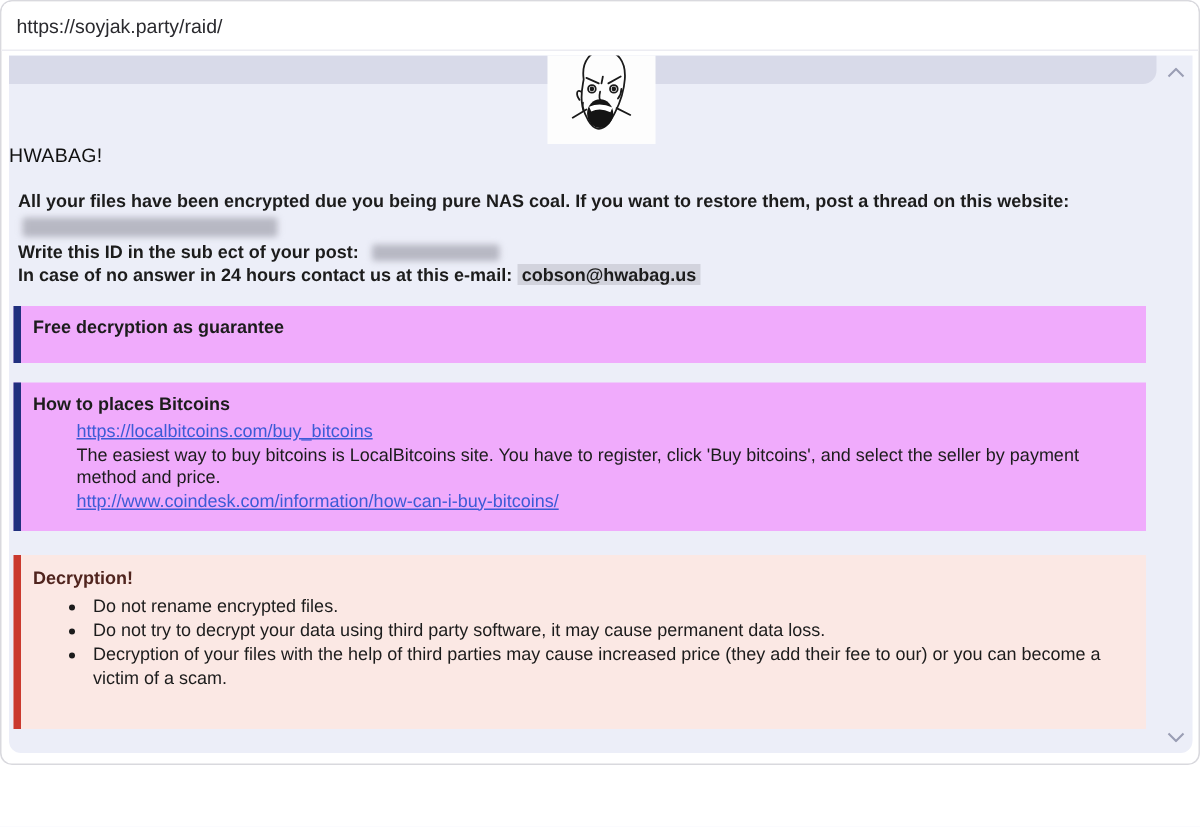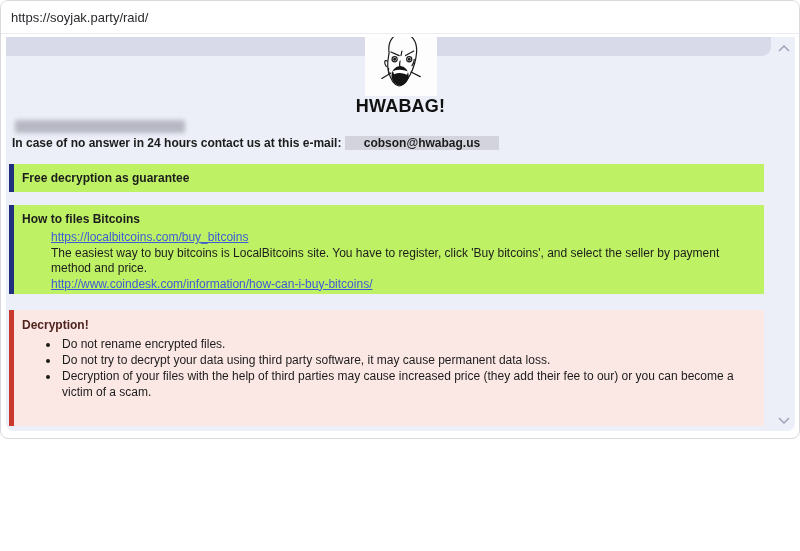--- a/index.html
+++ b/index.html
@@ -1,18 +1,18 @@
 <!DOCTYPE html>
 <html><head>
 <meta charset="utf-8">
 <style>
   * { margin:0; padding:0; box-sizing:border-box; }
   html,body { width:800px; height:551px; background:#fff; font-family:"Liberation Sans", sans-serif; }
   .window {
-    position:absolute; inset:0; width:800px; height:439px;
+    position:absolute; inset:0; width:800px; height:510px;
     background:#fff; border:1px solid #d9d9de; border-radius:8px; overflow:hidden;
   }
   .url-bar {
     height:33px; background:#fff; display:flex; align-items:center;
     padding-left:10px; font-size:13px; color:#2a2a2e;
     border-bottom:1px solid #ececf2;
   }
   .content {
     position:absolute; top:36px; left:5px; right:4px; bottom:7px;
     background:#eceef8; border-radius:0 0 8px 8px; overflow:hidden;
@@ -25,40 +25,40 @@
     position:absolute; top:-9px; left:50%; margin-left:-36px; width:72px; height:68px;
     background:#fdfdfd; z-index:2; display:flex; align-items:center; justify-content:center;
   }
   .scrollbar {
     position:absolute; top:0; right:0; width:22px; bottom:0; z-index:3;
     display:flex; flex-direction:column; justify-content:space-between; align-items:center;
     padding:6px 0;
   }
   .scroll-btn { width:14px; height:10px; display:flex; align-items:center; justify-content:center; cursor:pointer; }
   .hwabag {
-    margin-top:59px; text-align:center; font-size:18px; font-weight:bold; color:#111;
+    margin-top:59px; text-align:left; font-size:13px; font-weight:normal; color:#111;
     letter-spacing:0.2px;
   }
   .txt { font-size:12px; color:#1c1c1c; line-height:15px; padding-left:6px; }
   .bold { font-weight:bold; }
   .p-intro { margin-top:16px; white-space:nowrap; }
   .redacted-block {
     width:170px; height:13px; margin:3px 0 3px 9px;
     background:#b7b8c3; filter:blur(2px); border-radius:2px;
   }
   .redacted-inline {
     display:inline-block; width:85px; height:11px; vertical-align:middle; margin-left:6px;
     background:#b7b8c3; filter:blur(2px); border-radius:2px;
   }
-  .email-hl { background:#d2d3dd; padding:0 19px; }
+  .email-hl { background:#d2d3dd; padding:0 3px; }
   .p-gray { color:#909095; max-width:700px; margin-top:2px; }
   .info-box {
     margin:13px 31px 0 3px;
-    background:#bef264; border-left:5px solid #20307e;
-    padding:7px 10px 2px 8px;
+    background:#f0abfc; border-left:5px solid #20307e;
+    padding:7px 10px 12px 8px;
     font-size:12px; line-height:15.5px; color:#1c1c1c;
   }
   .info-box .box-title { font-weight:bold; margin-bottom:3px; }
   .info-box .indent { margin-left:29px; max-width:712px; }
   .attention-box {
     margin:16px 31px 0 3px;
     background:#fbe8e4; border-left:5px solid #ca392e;
     padding:7px 10px 26px 8px;
     font-size:12px; line-height:16px; color:#1c1c1c;
   }
@@ -112,36 +112,41 @@
       </span>
       <span class="scroll-btn">
         <svg width="12" height="7">
             <polyline points="1,1 6,6 11,1" fill="none" stroke="#9a9eb4" stroke-width="1.4"></polyline>
           </svg>
       </span>
     </div>
 
     <div class="hwabag">HWABAG!</div>
 
+    <div class="txt bold p-intro">All your files have been encrypted due you being pure NAS coal. If you want to restore them, post a thread on this website:</div>
 
     <div class="redacted-block"></div>
 
+    <div class="txt bold">
+      <span>Write this ID in the sub ect of your post:</span>
+      <span class="redacted-inline"></span>
+    </div>
 
     <div class="txt bold">
       <span>In case of no answer in 24 hours contact us at this e-mail:</span>
       <span class="email-hl">cobson@hwabag.us</span>
     </div>
 
 
     <div class="info-box">
       <div class="box-title">Free decryption as guarantee</div>
     </div>
 
     <div class="info-box">
-      <div class="box-title">How to files Bitcoins</div>
+      <div class="box-title">How to places Bitcoins</div>
       <div class="indent"><a class="link" href="#">https://localbitcoins.com/buy_bitcoins</a></div>
       <div class="indent">The easiest way to buy bitcoins is LocalBitcoins site. You have to register, click 'Buy bitcoins', and select the seller by payment method and price.</div>
       <div class="indent"><a class="link" href="#">http://www.coindesk.com/information/how-can-i-buy-bitcoins/</a></div>
     </div>
 
     <div class="attention-box">
       <div class="box-title">Decryption!</div>
       <ul>
         <li>Do not rename encrypted files.</li>
         <li>Do not try to decrypt your data using third party software, it may cause permanent data loss.</li>

